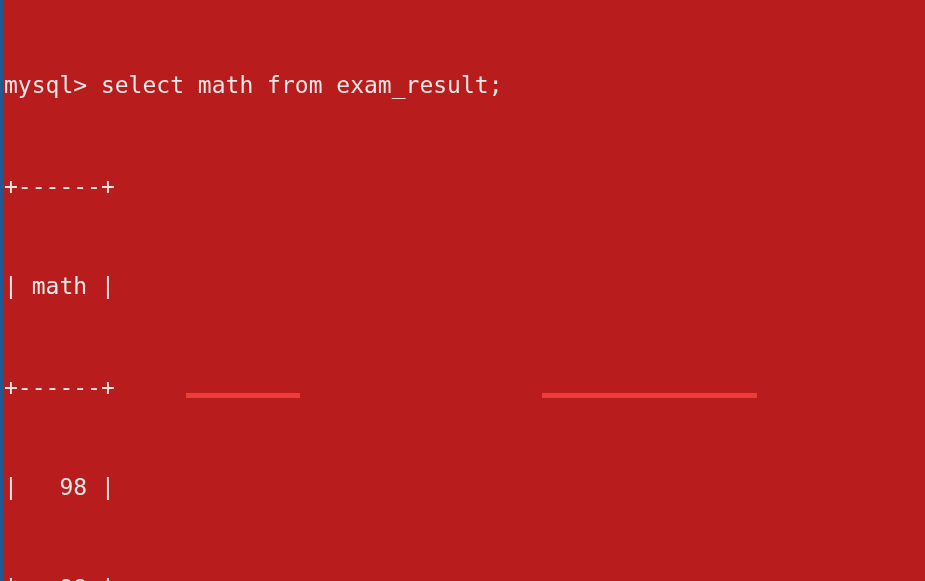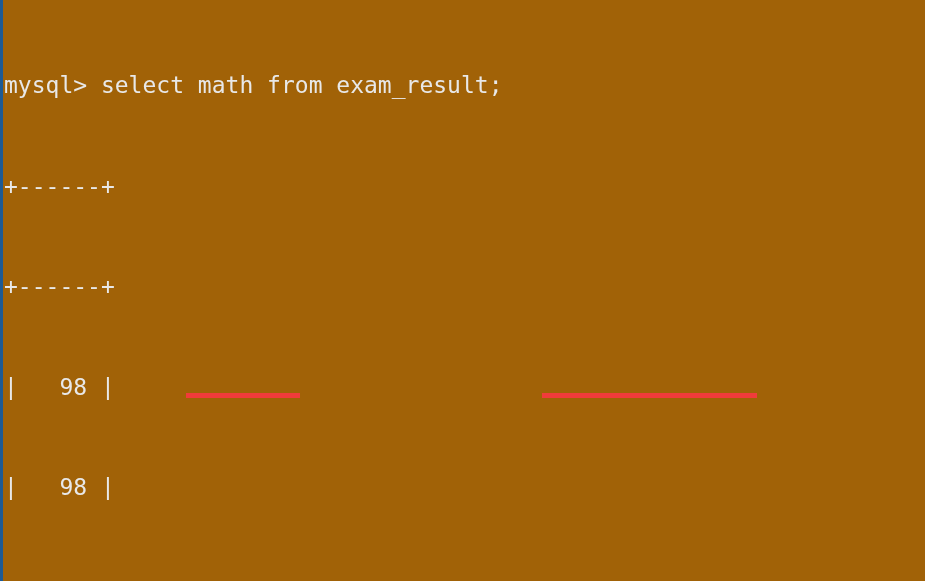--- a/index.html
+++ b/index.html
@@ -52,27 +52,28 @@
   .annotation-underline {
     position: absolute;
     height: 5px;
     background: #f03b3b;
     z-index: 2;
   }
 </style>
 </head>
 <body>
 
-<div id="terminal" style="background: #a16207;">
+<div id="terminal" style="background: #b91c1c;">
 
   <div id="left-edge-strip" style="background: rgb(29, 90, 148);"></div>
 
   <div id="console-output" style="color: rgb(232, 232, 232);">
     <div class="term-line">mysql&gt; select math from exam_result;</div>
     <div class="term-line">+------+</div>
+    <div class="term-line">| math |</div>
     <div class="term-line">+------+</div>
     <div class="term-line">|   98 |</div>
     <div class="term-line">|   98 |</div>
     
     
     
     
     
     
     

